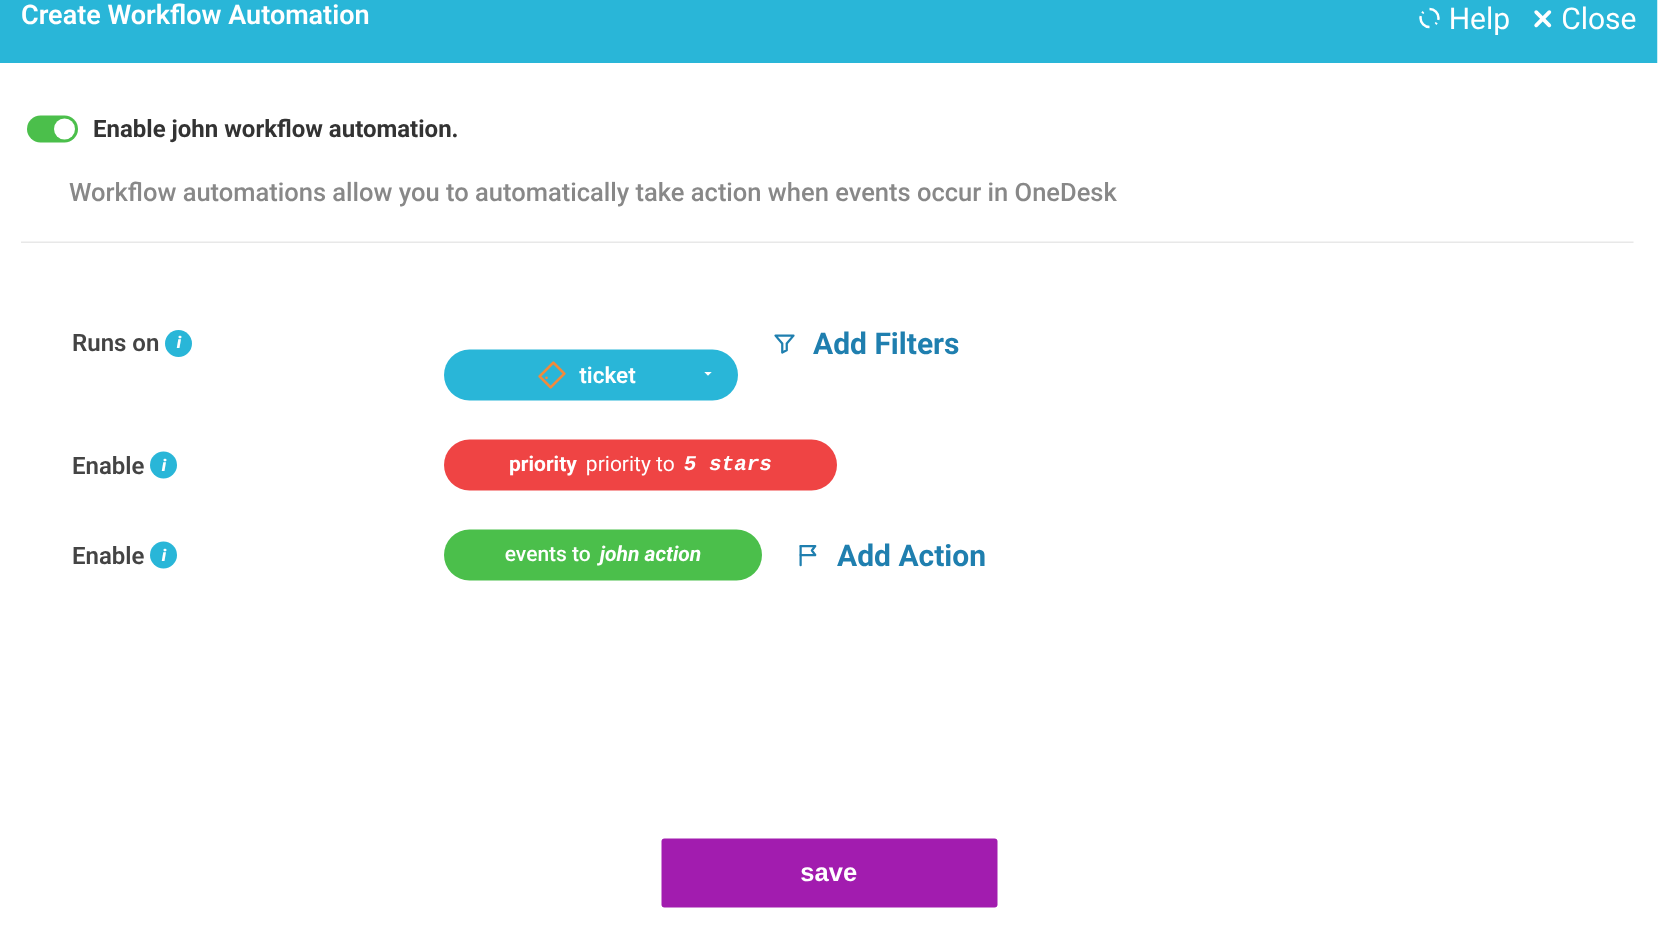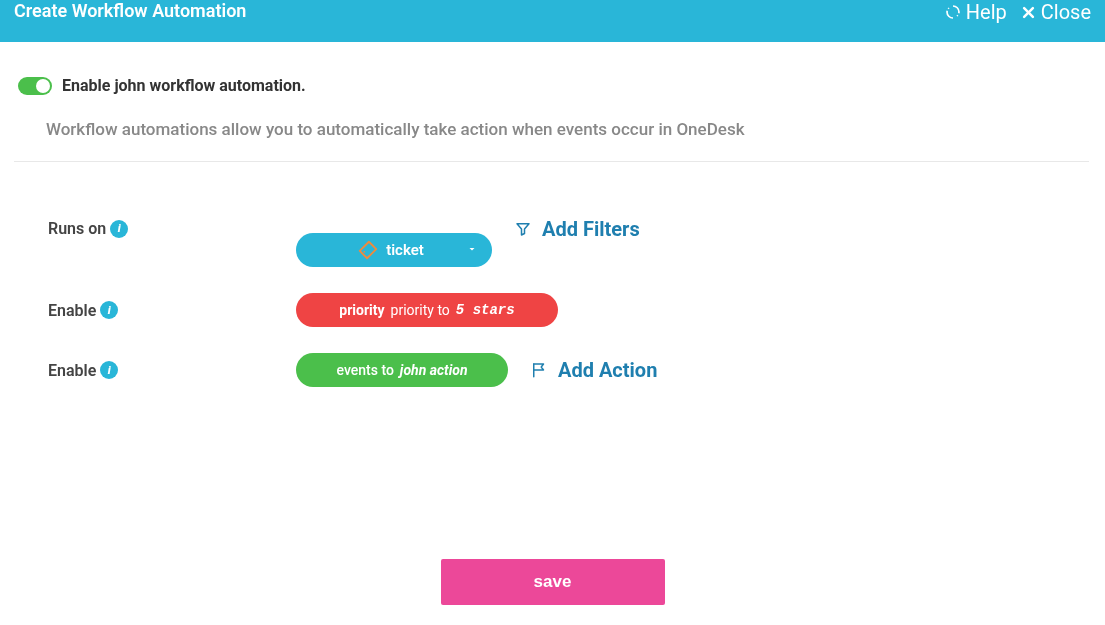--- a/index.html
+++ b/index.html
@@ -177,21 +177,21 @@
     position: absolute;
     bottom: 20px;
     left: 0;
     right: 0;
     display: flex;
     justify-content: center;
   }
   .save-btn {
     width: 224px;
     height: 46px;
-    background: #ec4899;
+    background: #a21caf;
     color: #fff;
     border: none;
     font-size: 17px;
     font-weight: 600;
     border-radius: 2px;
     cursor: pointer;
   }
 </style>
 </head>
 <body>

